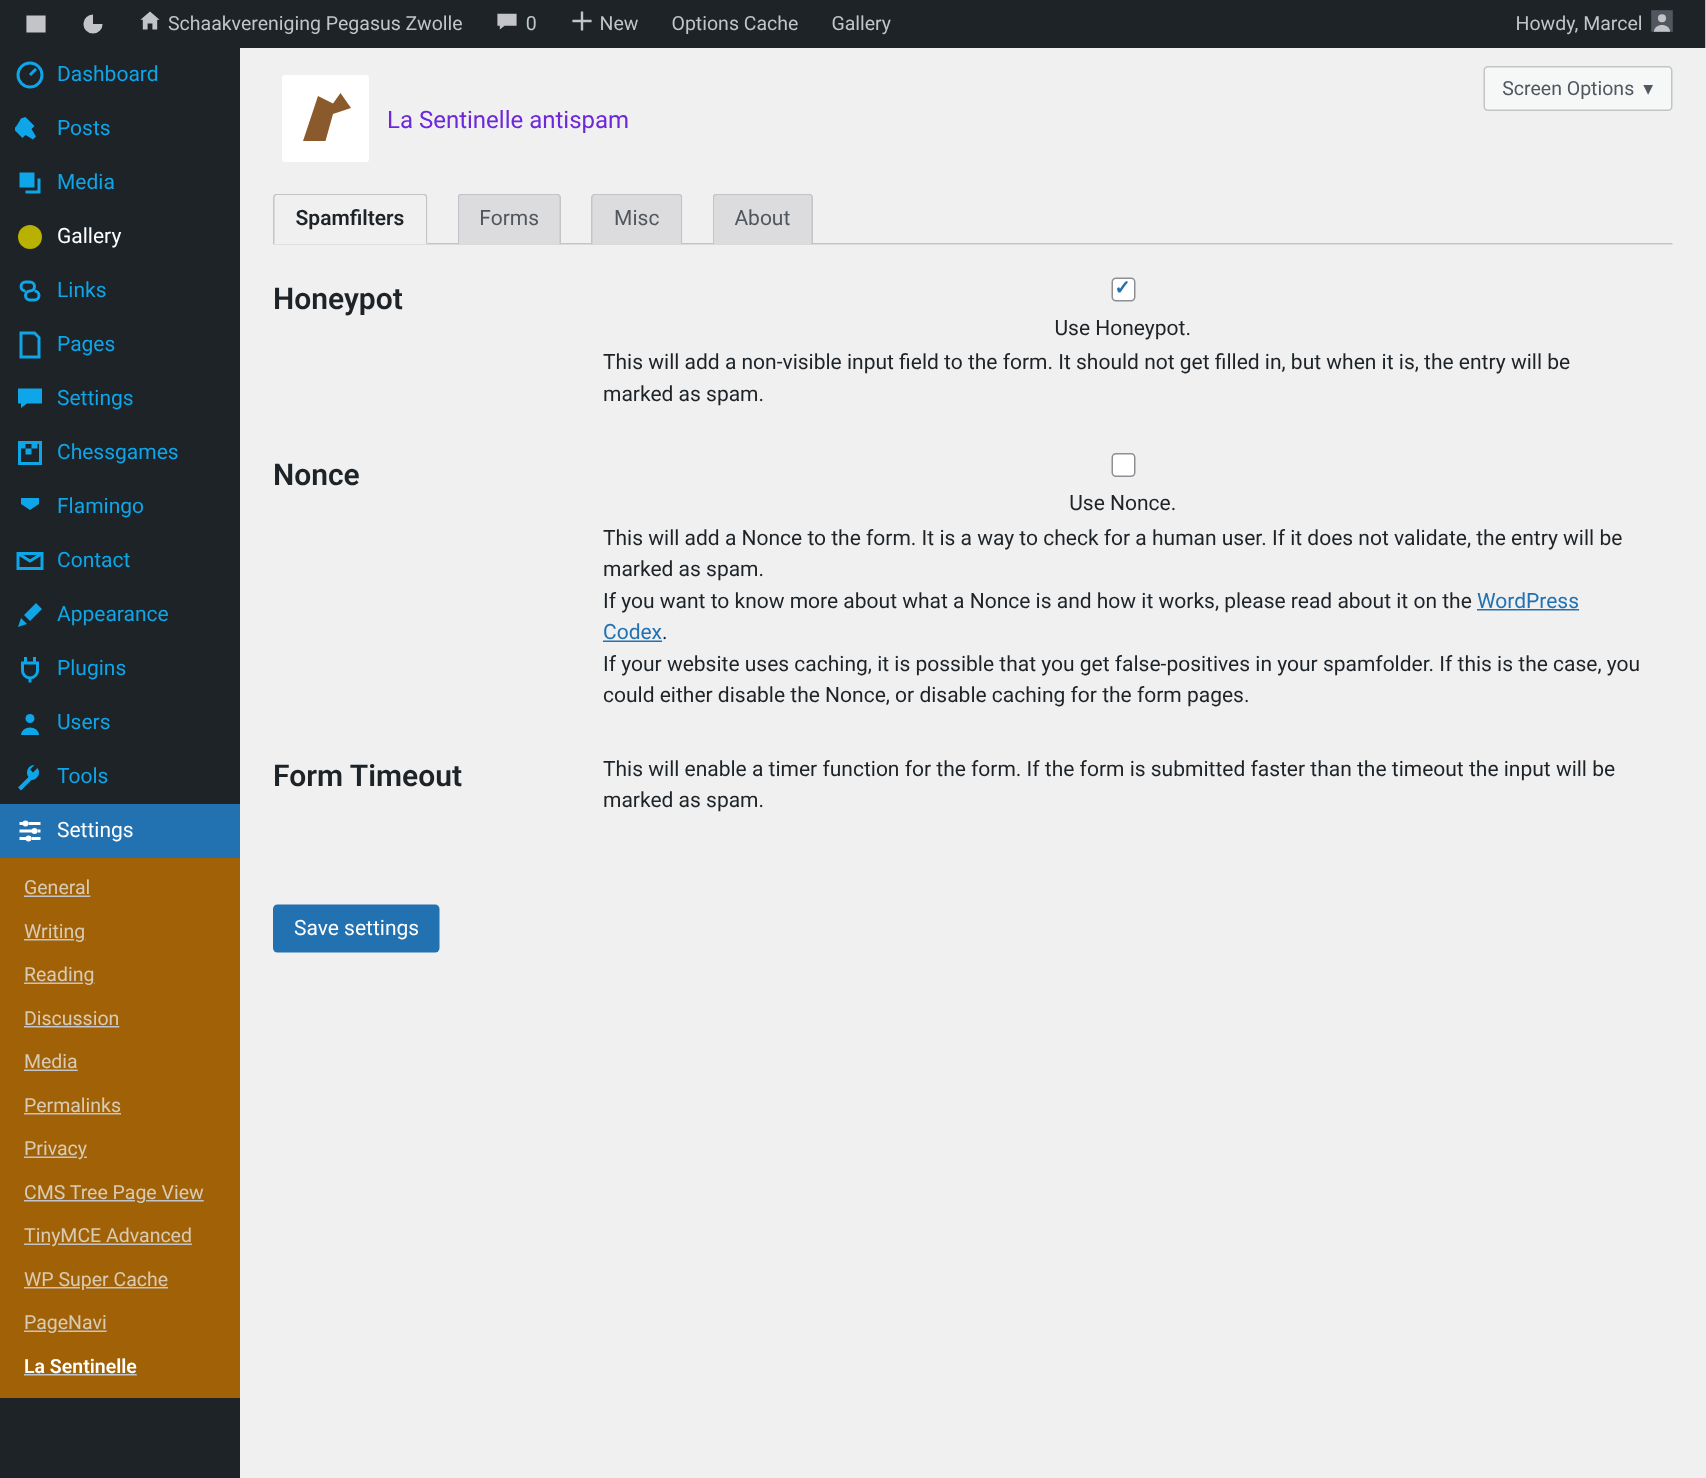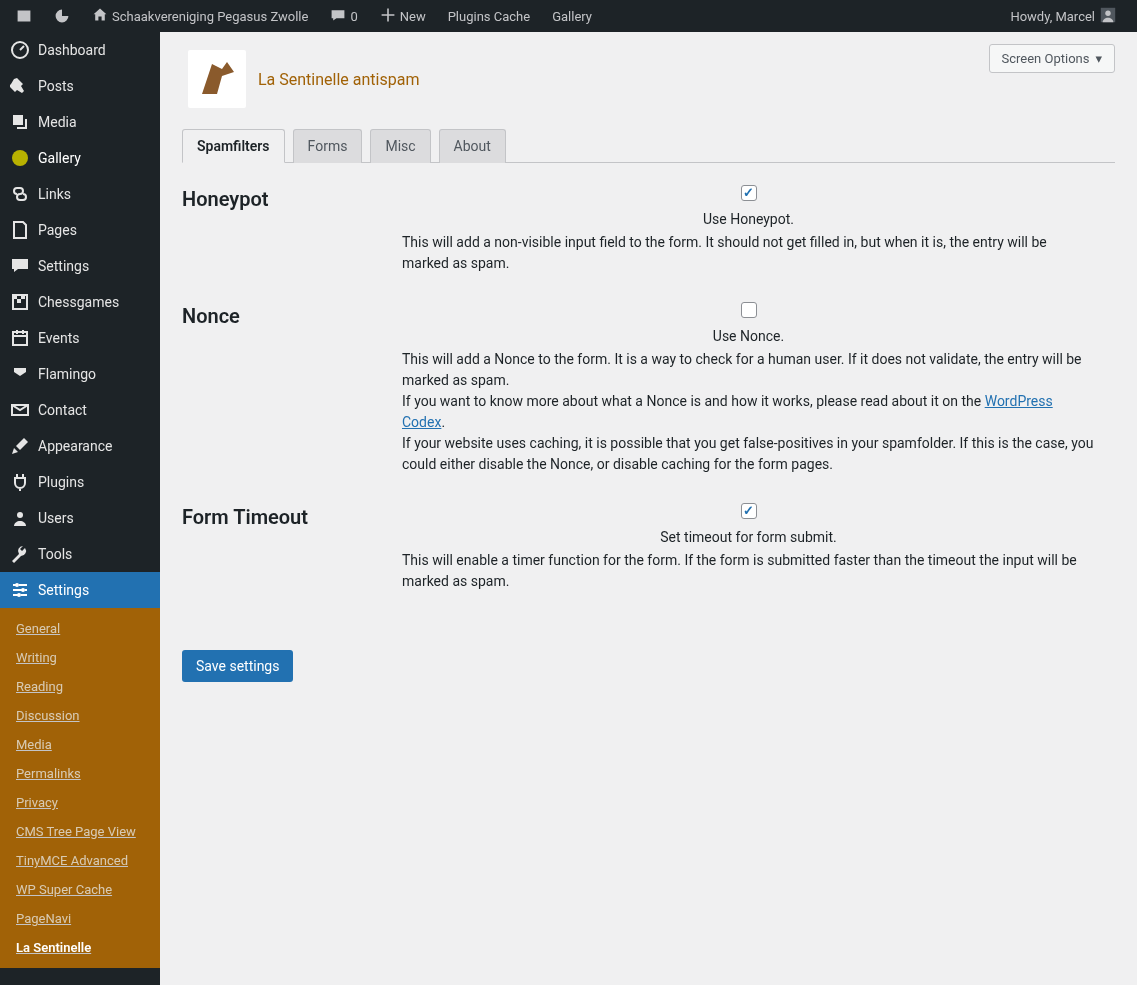--- a/index.html
+++ b/index.html
@@ -7,39 +7,39 @@
 
 
 .adminbar { height: 32px; background: #1d2327; color: #c3c4c7; display: flex; align-items: center; font-size: 13px; padding: 0 8px; }
 .adminbar-left { display: flex; align-items: center; gap: 6px; }
 .adminbar-item { display: flex; align-items: center; gap: 4px; padding: 0 8px; cursor: pointer; color: #c3c4c7; }
 .adminbar-right { margin-left: auto; display: flex; align-items: center; gap: 8px; padding-right: 4px; }
 
 
 .wrap { display: flex; height: calc(985px - 32px); }
 .sidebar { width: 160px; background: #1d2327; color: #c3c4c7; font-size: 14px; overflow-y: auto; }
-.menu-item { display: flex; align-items: center; gap: 8px; padding: 8px 10px; cursor: pointer; color: #e5e5e5; }
+.menu-item { display: flex; align-items: center; gap: 8px; padding: 8px 10px; cursor: pointer; color: #0ea5e9; }
 .menu-item.gallery-active { color: #fff; }
 .menu-item.settings-active { background: #2271b1; color: #fff; position: relative; }
 .menu-item.settings-active::after { content: ""; position: absolute; right: -8px; top: 50%; transform: translateY(-50%); border: 8px solid transparent; border-right-color: #f0f0f1; }
 .menu-item .icon { width: 20px; height: 20px; display: flex; align-items: center; justify-content: center; }
 .submenu { background: #a16207; padding: 6px 0; text-decoration: underline; }
 .submenu-item { padding: 7px 12px 7px 16px; font-size: 13px; color: rgba(240,246,252,0.7); cursor: pointer; }
 .submenu-item.current { color: #fff; font-weight: 600; }
 
 
 .content { flex: 1; background: #f0f0f1; padding: 18px 22px 0 22px; position: relative; }
 .screen-options { position: absolute; top: 12px; right: 22px; }
 .screen-options-btn { background: #f6f7f7; border: 1px solid #c3c4c7; border-radius: 3px; padding: 6px 12px; font-size: 13px; color: #50575e; cursor: pointer; display: flex; align-items: center; gap: 6px; }
 
 .page-header { display: flex; align-items: center; gap: 12px; margin-bottom: 20px; margin-left: 6px; }
 .page-logo { width: 58px; height: 58px; background: #fff; border-radius: 2px; display: flex; align-items: center; justify-content: center; }
-.page-title { font-size: 16px; font-weight: 400; color: #a16207; }
-
-.tabs { display: flex; gap: 8px; border-bottom: 1px solid #c3c4c7; margin-bottom: 22px; }
+.page-title { font-size: 16px; font-weight: 400; color: #6d28d9; }
+
+.tabs { display: flex; gap: 20px; border-bottom: 1px solid #c3c4c7; margin-bottom: 22px; }
 .tab { padding: 8px 14px; background: #dcdcde; border: 1px solid #c3c4c7; border-bottom: none; border-radius: 3px 3px 0 0; font-size: 14px; color: #50575e; cursor: pointer; position: relative; top: 1px; }
 .tab.active { background: #f0f0f1; color: #1d2327; font-weight: 600; border-bottom: 1px solid #f0f0f1; }
 
 .form-table { width: 100%; }
 .form-row { display: flex; align-items: flex-start; margin-bottom: 28px; }
 .form-label { width: 220px; flex-shrink: 0; font-weight: 600; font-size: 20px; color: #1d2327; padding-top: 2px; }
 .form-field { flex: 1; font-size: 14px; color: #1d2327; line-height: 1.5; padding-right: 20px; }
 .checkbox-line { display: flex; align-items: center; gap: 8px; margin-bottom: 2px; flex-direction: column; }
 .checkbox { width: 16px; height: 16px; border: 1px solid #8c8f94; border-radius: 3px; background: #fff; display: flex; align-items: center; justify-content: center; }
 .checkbox.checked::after { content: "✓"; color: #2271b1; font-size: 13px; font-weight: bold; }
@@ -84,21 +84,21 @@
     </div>
     <div class="adminbar-item">
       <span>
         <svg width="16" height="16" viewBox="0 0 20 20">
             <path d="M9 2h2v7h7v2h-7v7H9v-7H2V9h7V2z"></path>
           </svg>
       </span>
       <span>New</span>
     </div>
     <div class="adminbar-item">
-      <span>Plugins Cache</span>
+      <span>Options Cache</span>
     </div>
     <div class="adminbar-item">
       <span>Gallery</span>
     </div>
   </div>
   <div class="adminbar-right">
     <div class="adminbar-item">
       <span>Howdy, Marcel</span>
       <span>
         <svg width="18" height="18" viewBox="0 0 20 20">
@@ -174,29 +174,20 @@
     <div class="menu-item">
       <span class="icon">
           <svg width="20" height="20" viewBox="0 0 20 20">
             <rect x="3" y="3" width="14" height="14" fill="none" stroke="currentColor" stroke-width="2"></rect>
             <rect x="3" y="3" width="4" height="4"></rect>
             <rect x="11" y="3" width="4" height="4"></rect>
             <rect x="7" y="7" width="4" height="4"></rect>
           </svg>
         </span>
       <span>Chessgames</span>
-    </div>
-    <div class="menu-item">
-      <span class="icon">
-          <svg width="20" height="20" viewBox="0 0 20 20">
-            <rect x="3" y="4" width="14" height="13" fill="none" stroke="currentColor" stroke-width="2"></rect>
-            <path d="M3 8h14M7 2v4M13 2v4" stroke="currentColor" stroke-width="2"></path>
-          </svg>
-        </span>
-      <span>Events</span>
     </div>
     <div class="menu-item">
       <span class="icon">
           <svg width="20" height="20" viewBox="0 0 20 20">
             <path d="M4 4h12v4l-6 4-6-4V4z"></path>
           </svg>
         </span>
       <span>Flamingo</span>
     </div>
     <div class="menu-item">
@@ -316,24 +307,20 @@
           <div>
             <span>If you want to know more about what a Nonce is and how it works, please read about it on the </span><span class="link">WordPress Codex</span><span>.</span>
           </div>
           <div>If your website uses caching, it is possible that you get false-positives in your spamfolder. If this is the case, you could either disable the Nonce, or disable caching for the form pages.</div>
         </div>
       </div>
 
       <div class="form-row">
         <div class="form-label">Form Timeout</div>
         <div class="form-field">
-          <div class="checkbox-line">
-            <div class="checkbox checked"></div>
-            <span>Set timeout for form submit.</span>
-          </div>
           <div>This will enable a timer function for the form. If the form is submitted faster than the timeout the input will be marked as spam.</div>
         </div>
       </div>
 
     </div>
 
     <button class="save-btn">Save settings</button>
   </div>
 </div>
 

